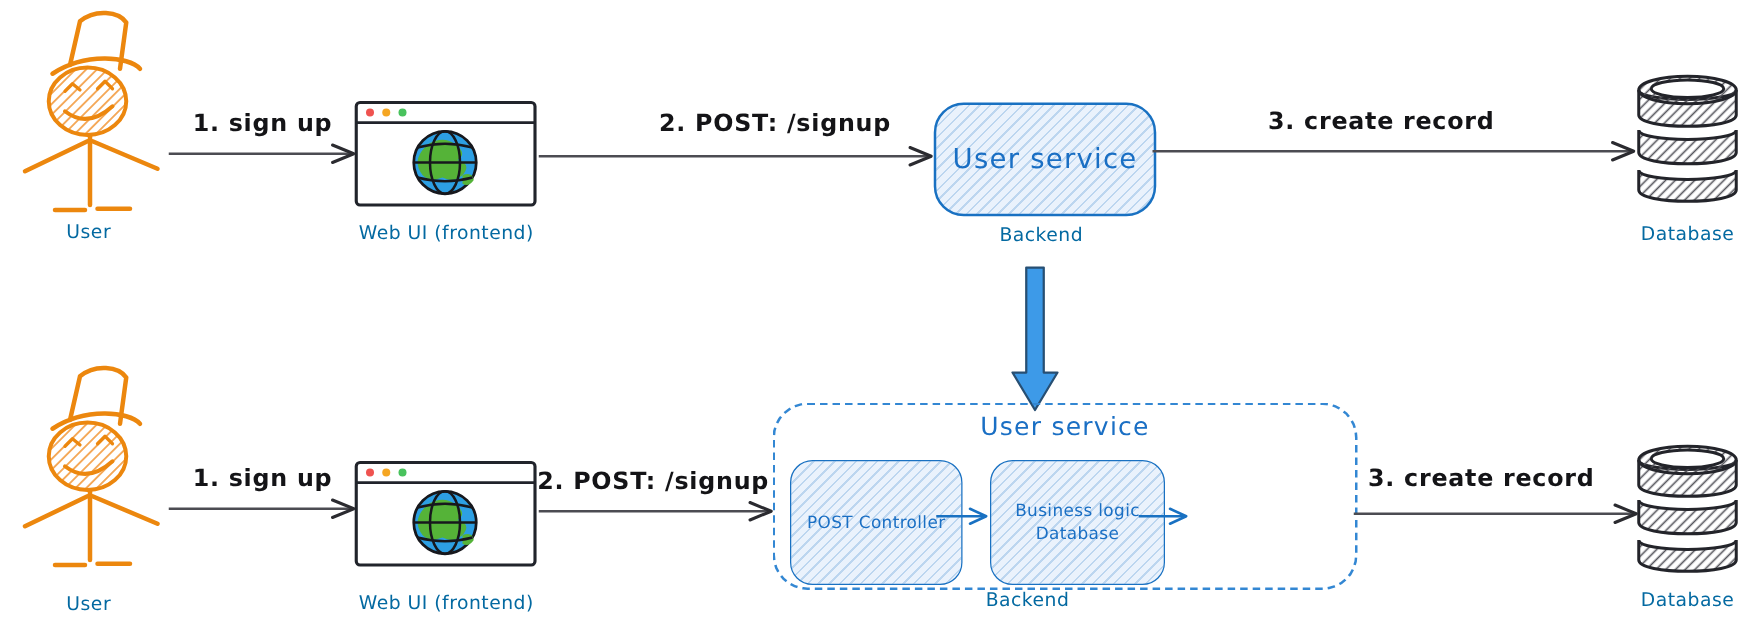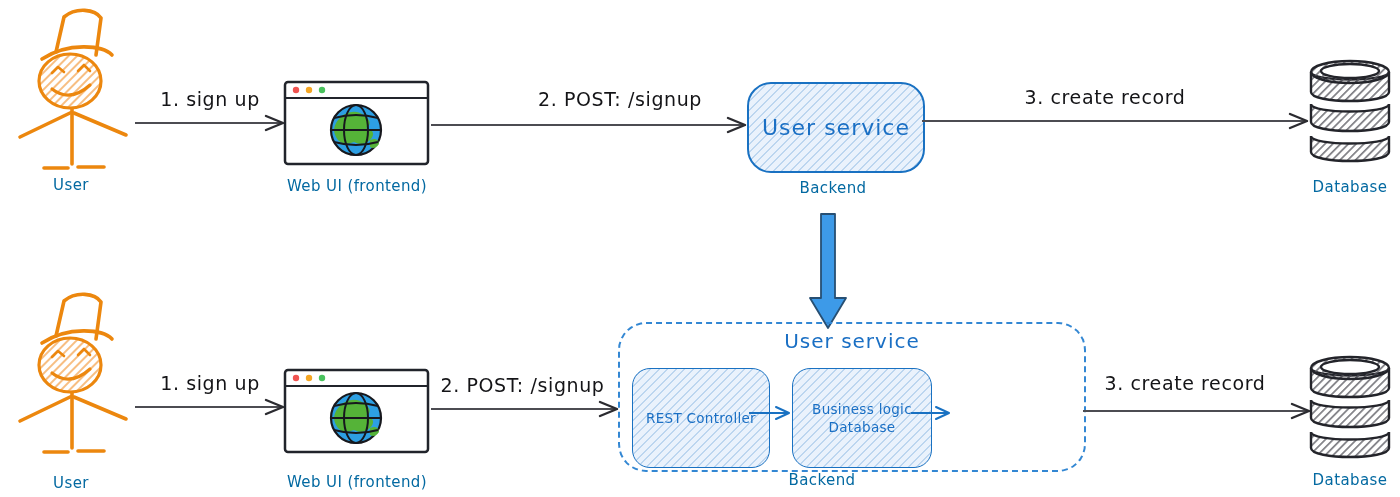--- a/index.html
+++ b/index.html
@@ -7,21 +7,21 @@
     position:relative;width:1400px;height:497px;background:#ffffff;overflow:hidden;
     font-family:"DejaVu Sans", sans-serif;color:#1c1c21;
   }
   .abs{position:absolute;}
   .lbl{
     position:absolute;text-align:center;font-size:15px;letter-spacing:.4px;
     color:#0369a1;white-space:nowrap;
   }
   .step{
     position:absolute;text-align:center;font-size:19px;letter-spacing:.6px;
-    color:#141417;white-space:nowrap;font-weight:400;
+    color:#141417;white-space:nowrap;font-weight:700;
   }
   .sketchbox{
     position:absolute;border:2px solid #1971c2;border-radius:24px;
     background:
       repeating-linear-gradient(135deg,
         rgba(25,113,194,0.22) 0px, rgba(25,113,194,0.22) 1.4px,
         rgba(25,113,194,0) 1.4px, rgba(25,113,194,0) 6px),
       #eaf2fc;
     display:flex;align-items:center;justify-content:center;
     color:#1a6fc4;
@@ -175,21 +175,21 @@
     <line x1="1" y1="16" x2="186" y2="16" stroke="#4c4c52" stroke-width="2"></line>
     <polyline points="170,9 187,16 170,23" fill="none" stroke="#2b2b30" stroke-width="2.4" stroke-linecap="round" stroke-linejoin="round"></polyline>
   </svg>
   <div class="step" style="left:425px;top:374px;width:195px">2. POST: /signup</div>
 
   <div class="dashed-container" style="left:618px;top:322px;width:464px;height:146px">
     <div class="container-title">User service</div>
   </div>
 
   <div class="sketchbox comp-box" style="left:632px;top:368px;width:116px;height:90px">
-    <span>REST Controller</span>
+    <span>POST Controller</span>
   </div>
 
   <svg class="abs" style="left:748px;top:404px" width="44" height="18" viewBox="0 0 44 18">
     <line x1="1" y1="9" x2="40" y2="9" stroke="#1971c2" stroke-width="2"></line>
     <polyline points="28,3 41,9 28,15" fill="none" stroke="#1971c2" stroke-width="2" stroke-linecap="round" stroke-linejoin="round"></polyline>
   </svg>
 
   <div class="sketchbox comp-box" style="left:792px;top:368px;width:118px;height:90px">
     <span>Business logic Database</span>
   </div>

